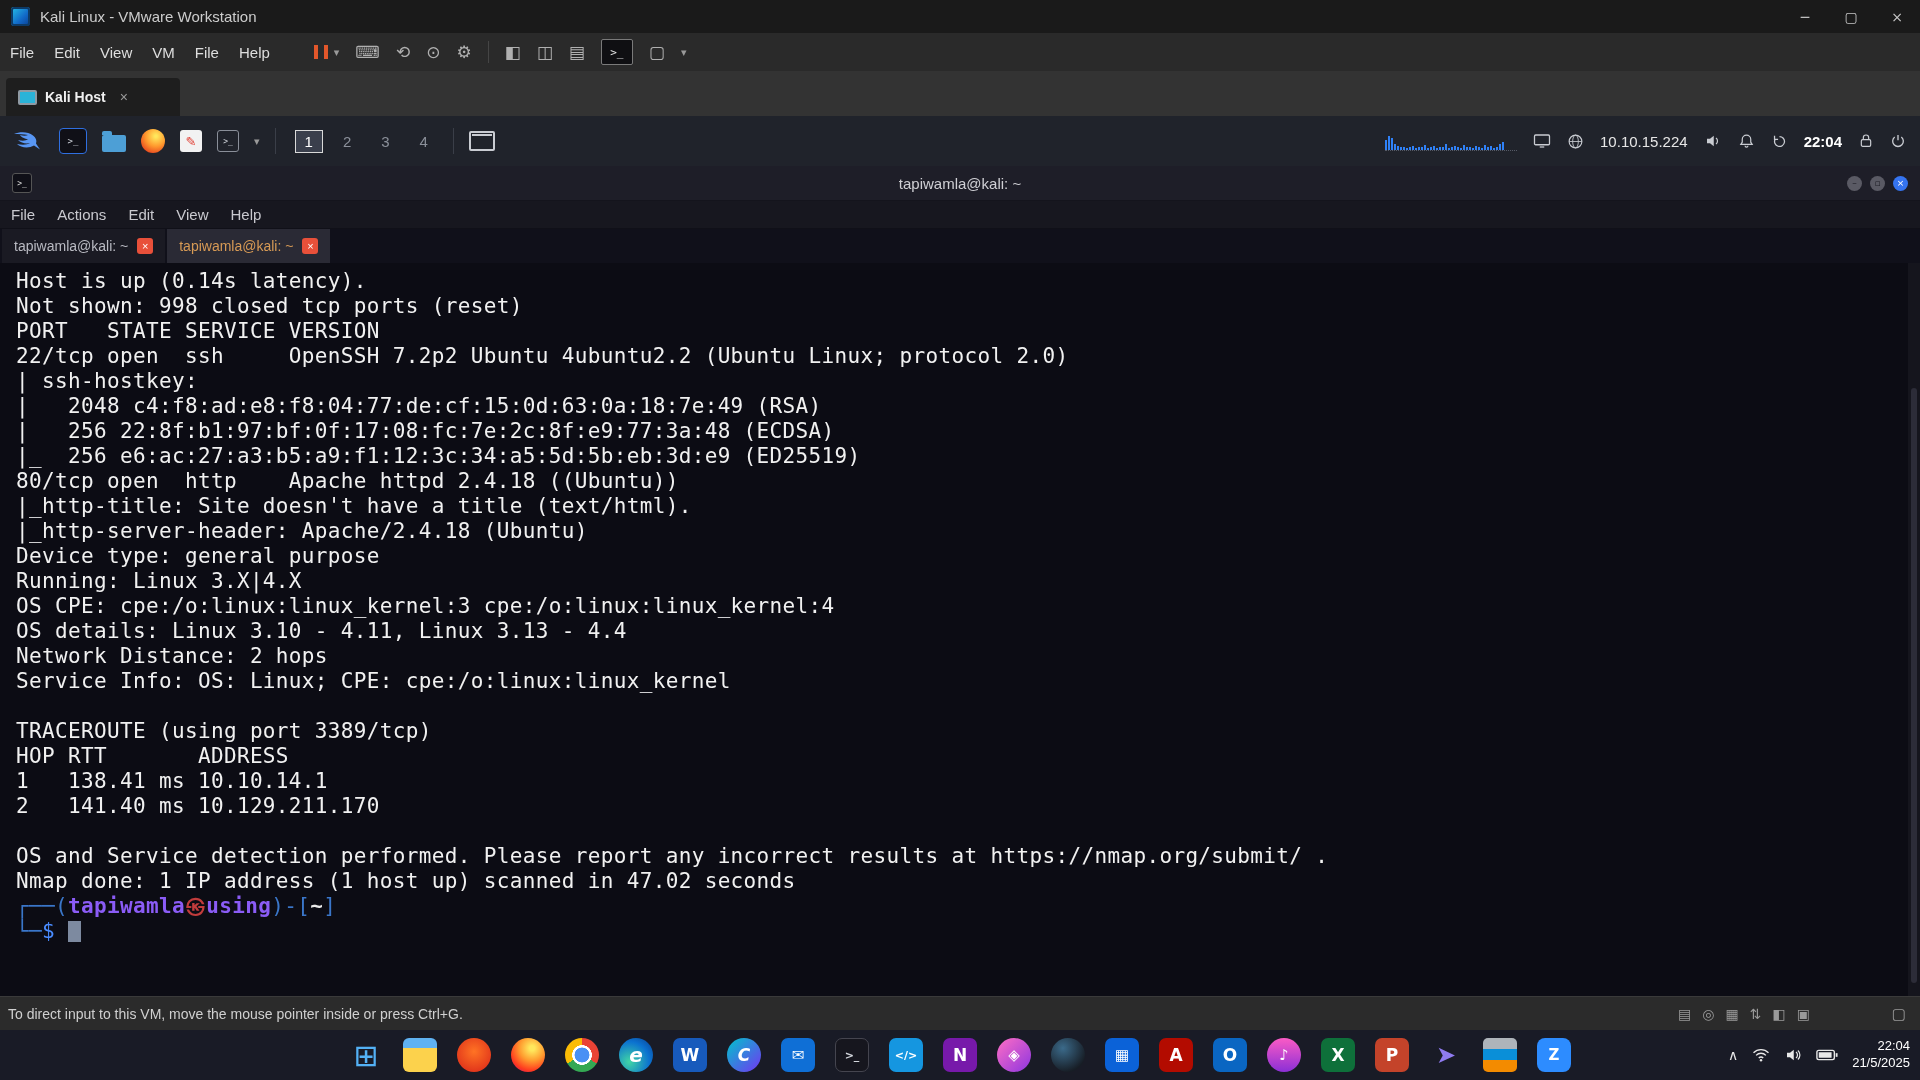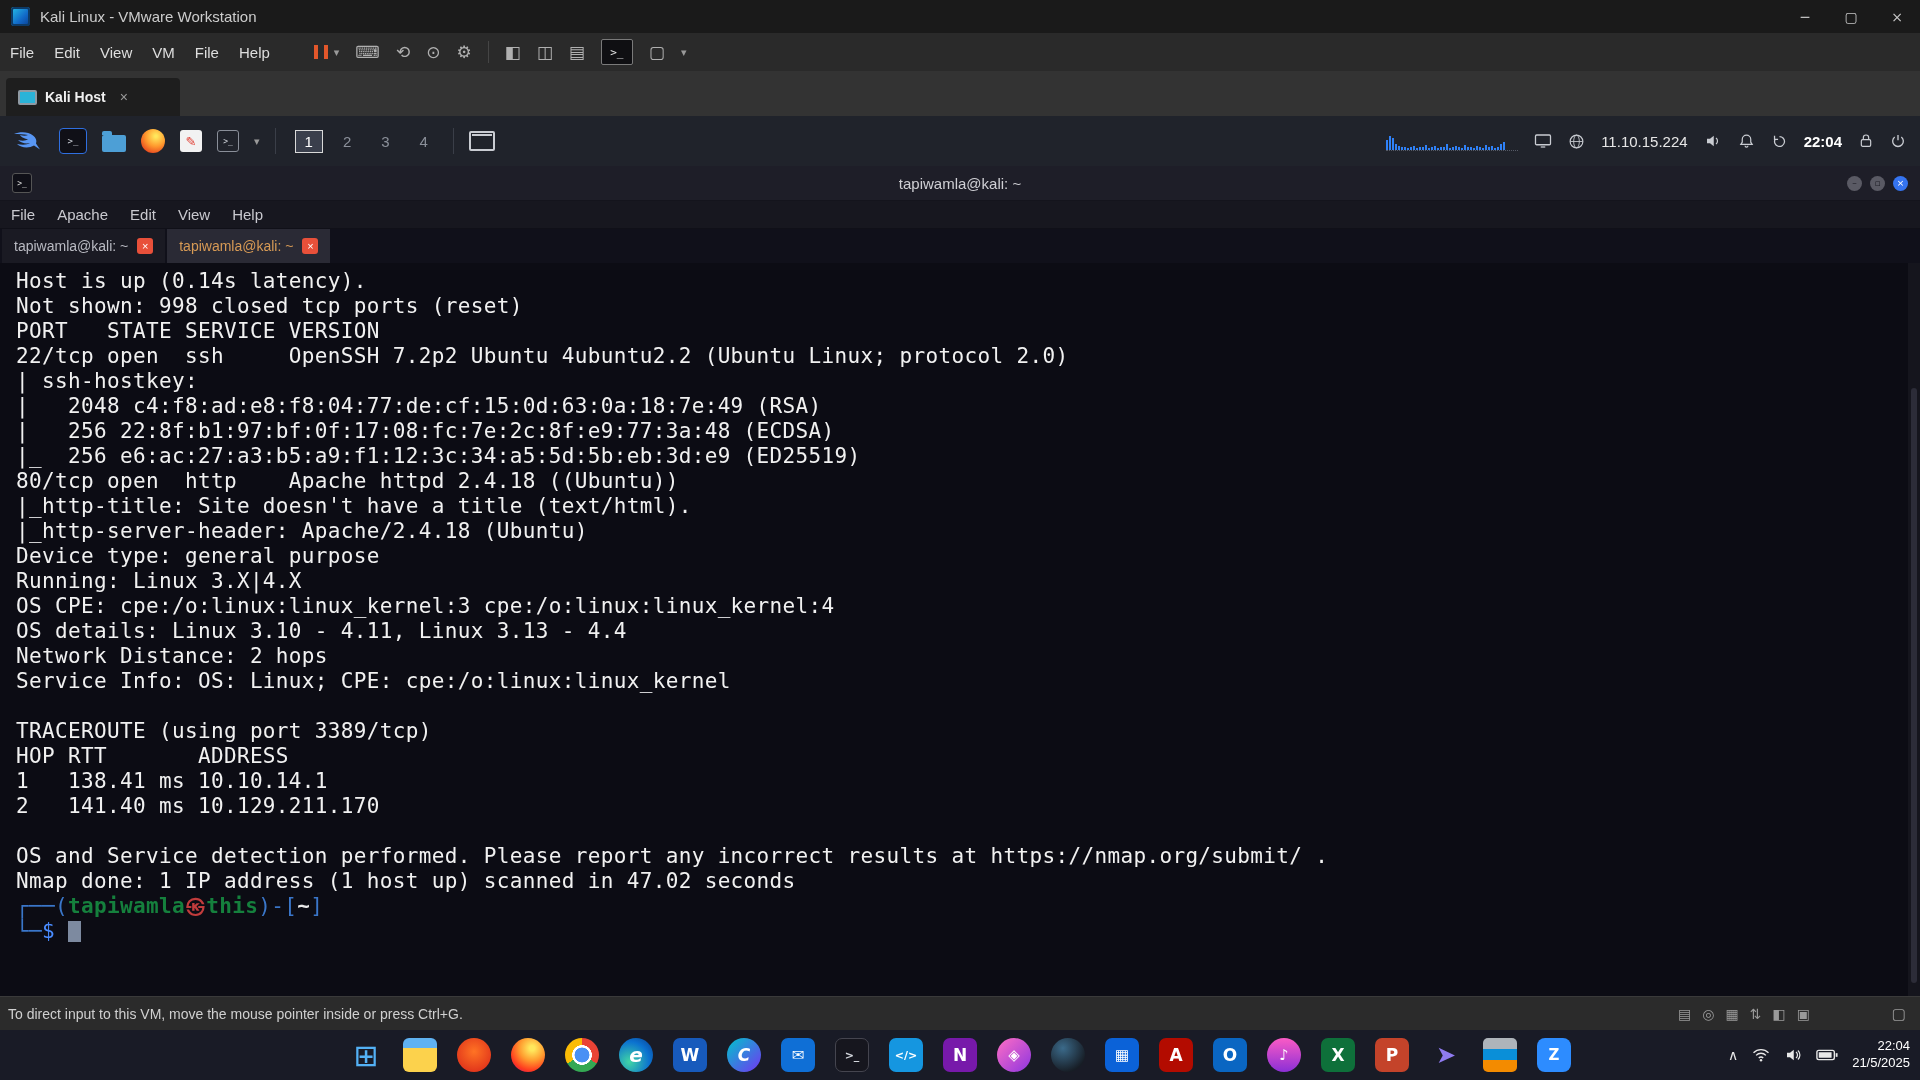--- a/index.html
+++ b/index.html
@@ -85,21 +85,21 @@
   .qt-tab.active{background:#2a2a35;color:#d79a55;}
   .tab-close{width:16px;height:16px;background:#e8503a;border-radius:3px;color:#fff;font-size:11px;
     display:flex;align-items:center;justify-content:center;}
   .qt-content{position:relative;height:735px;background:#0c0c14;padding:6px 0 0 16px;
     box-sizing:border-box;overflow:hidden;}
   .qt-content, .qt-content pre, .promptline{
     font-family:"DejaVu Sans Mono",monospace;font-size:21px;line-height:25px;letter-spacing:0.35px;}
   .qt-content pre{margin:0;color:#f1f1f1;}
   .promptline{white-space:pre;color:#f1f1f1;}
   .p-frame{color:#3a76c9;}
-  .p-user{color:#15803d;font-weight:bold;}
+  .p-user{color:#8b5cf6;font-weight:bold;}
   .p-at{color:#c23c3c;font-weight:bold;}
   .p-path{color:#eaeaea;font-weight:bold;}
   .p-dollar{color:#4a8cff;}
   .cursor{display:inline-block;width:13px;height:21px;background:#7d8aa0;vertical-align:-4px;margin-left:13px;}
   .qt-scroll{position:absolute;right:0;top:0;bottom:0;width:12px;background:#15151d;}
   .qt-thumb{position:absolute;left:3px;right:3px;top:17%;height:81%;background:#2c2c38;border-radius:5px;}
 
   
   .vmw-status{position:absolute;top:996px;left:0;right:0;height:34px;background:#2b2b2b;
     border-top:1px solid #3a3a3a;display:flex;align-items:center;color:#d0d0d0;font-size:14px;}
@@ -237,21 +237,21 @@
           </div>
         <svg width="18" height="18" viewBox="0 0 24 24">
           <rect x="2" y="4" width="20" height="13" rx="1.5" fill="none" stroke="#c9ccd2" stroke-width="1.7"></rect>
           <path d="M9 20h6" stroke="#c9ccd2" stroke-width="1.7"></path>
         </svg>
         <svg width="17" height="17" viewBox="0 0 24 24">
           <circle cx="12" cy="12" r="9" fill="none" stroke="#c9ccd2" stroke-width="1.6"></circle>
           <ellipse cx="12" cy="12" rx="4" ry="9" fill="none" stroke="#c9ccd2" stroke-width="1.2"></ellipse>
           <path d="M3 12h18" stroke="#c9ccd2" stroke-width="1.2"></path>
         </svg>
-        <span class="panel-text">11.10.15.224</span>
+        <span class="panel-text">10.10.15.224</span>
         <svg width="18" height="18" viewBox="0 0 24 24">
           <path d="M4 9v6h4l5 4V5L8 9z" fill="#c9ccd2"></path>
           <path d="M16 8a5 5 0 0 1 0 8" stroke="#c9ccd2" fill="none" stroke-width="1.6"></path>
         </svg>
         <svg width="17" height="17" viewBox="0 0 24 24">
           <path d="M12 3a6 6 0 0 0-6 6v4l-2 3h16l-2-3V9a6 6 0 0 0-6-6z" fill="none" stroke="#c9ccd2" stroke-width="1.7"></path>
           <path d="M10 18a2 2 0 0 0 4 0" stroke="#c9ccd2" fill="none" stroke-width="1.7"></path>
         </svg>
         <svg width="17" height="17" viewBox="0 0 24 24">
           <path d="M12 5a7 7 0 1 1-6.3 4" fill="none" stroke="#c9ccd2" stroke-width="1.8"></path>
@@ -274,21 +274,21 @@
         <span class="qt-icon">&gt;_</span>
         <span class="qt-title">tapiwamla@kali: ~</span>
         <div class="qt-circles">
           <span class="circ">–</span>
           <span class="circ">▫</span>
           <span class="circ close">×</span>
         </div>
       </div>
       <div class="qt-menubar">
         <span class="qt-menu">File</span>
-        <span class="qt-menu">Apache</span>
+        <span class="qt-menu">Actions</span>
         <span class="qt-menu">Edit</span>
         <span class="qt-menu">View</span>
         <span class="qt-menu">Help</span>
       </div>
       <div class="qt-tabs">
         <div class="qt-tab">
           <span>tapiwamla@kali: ~</span>
           <span class="tab-close">×</span>
         </div>
         <div class="qt-tab active">
@@ -316,21 +316,21 @@
 Service Info: OS: Linux; CPE: cpe:/o:linux:linux_kernel
 
 TRACEROUTE (using port 3389/tcp)
 HOP RTT       ADDRESS
 1   138.41 ms 10.10.14.1
 2   141.40 ms 10.129.211.170
 
 OS and Service detection performed. Please report any incorrect results at https://nmap.org/submit/ .
 Nmap done: 1 IP address (1 host up) scanned in 47.02 seconds
 </pre>
-        <div class="promptline"><span class="p-frame">┌──(</span><span class="p-user">tapiwamla</span><span class="p-at">㉿</span><span class="p-user">this</span><span class="p-frame">)-[</span><span class="p-path">~</span><span class="p-frame">]</span></div>
+        <div class="promptline"><span class="p-frame">┌──(</span><span class="p-user">tapiwamla</span><span class="p-at">㉿</span><span class="p-user">using</span><span class="p-frame">)-[</span><span class="p-path">~</span><span class="p-frame">]</span></div>
         <div class="promptline"><span class="p-frame">└─</span><span class="p-dollar">$</span><span class="cursor"></span></div>
         <div class="qt-scroll">
           <div class="qt-thumb"></div>
         </div>
       </div>
     </div>
   </div>
 
   <div class="vmw-status">
     <span class="status-text">To direct input to this VM, move the mouse pointer inside or press Ctrl+G.</span>

